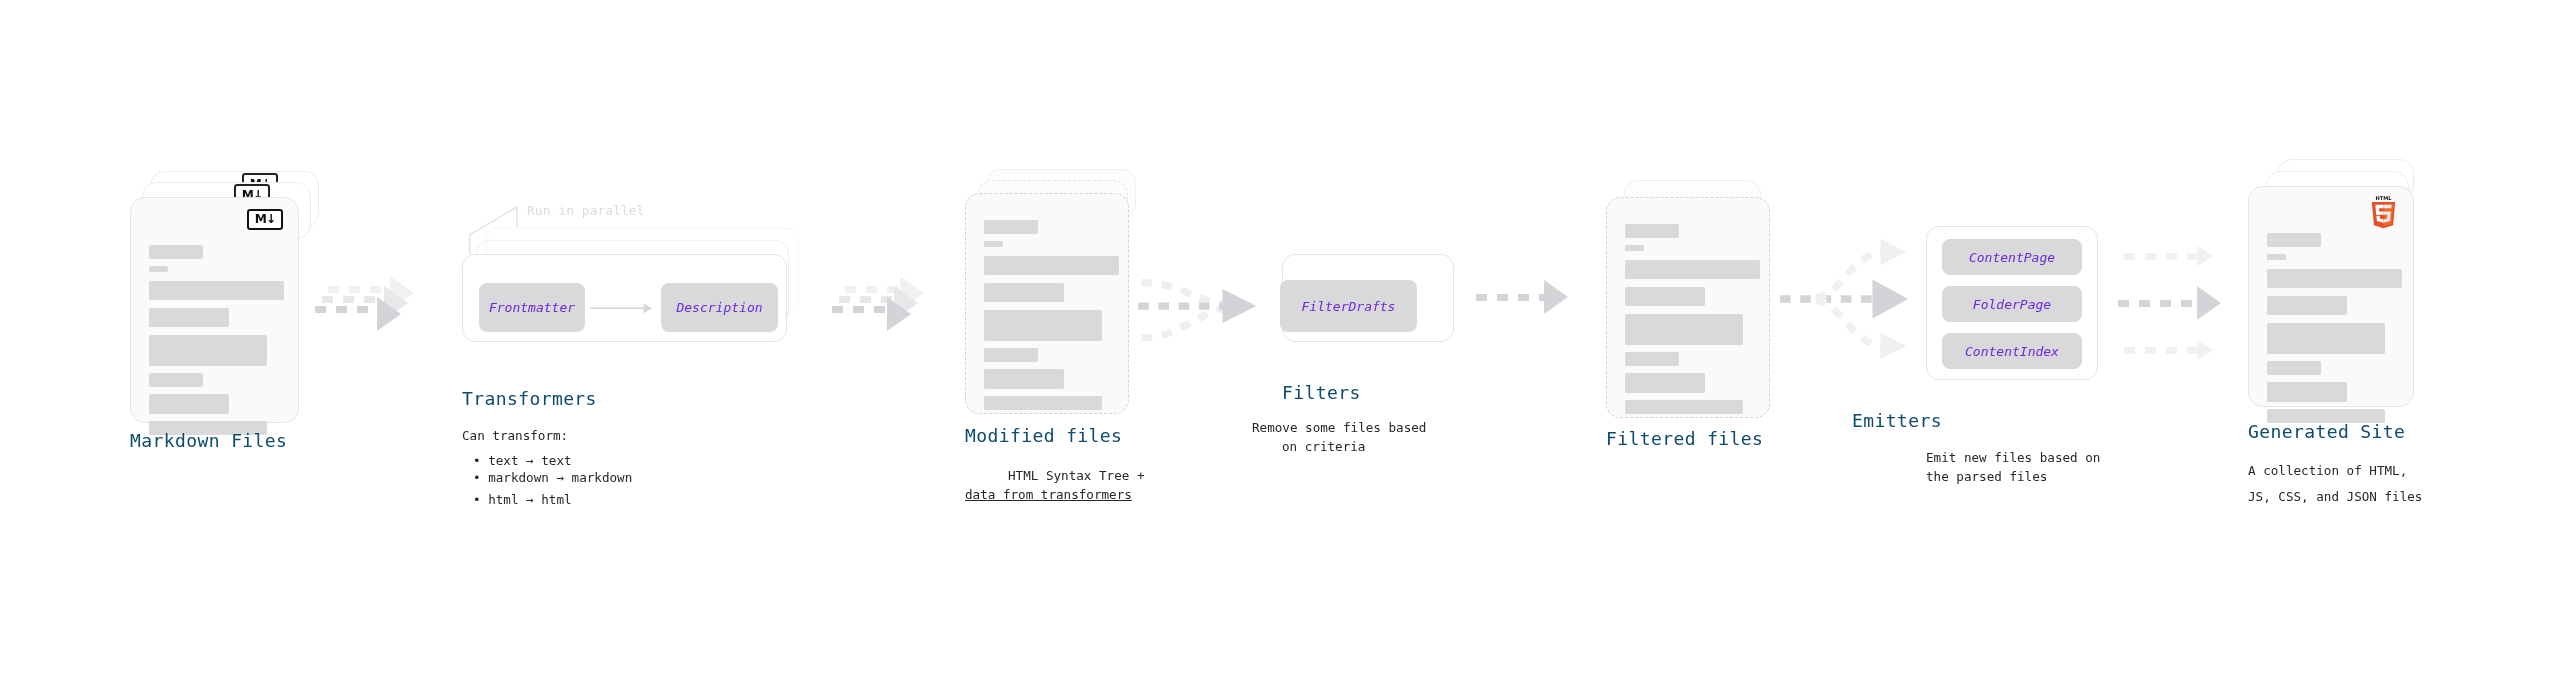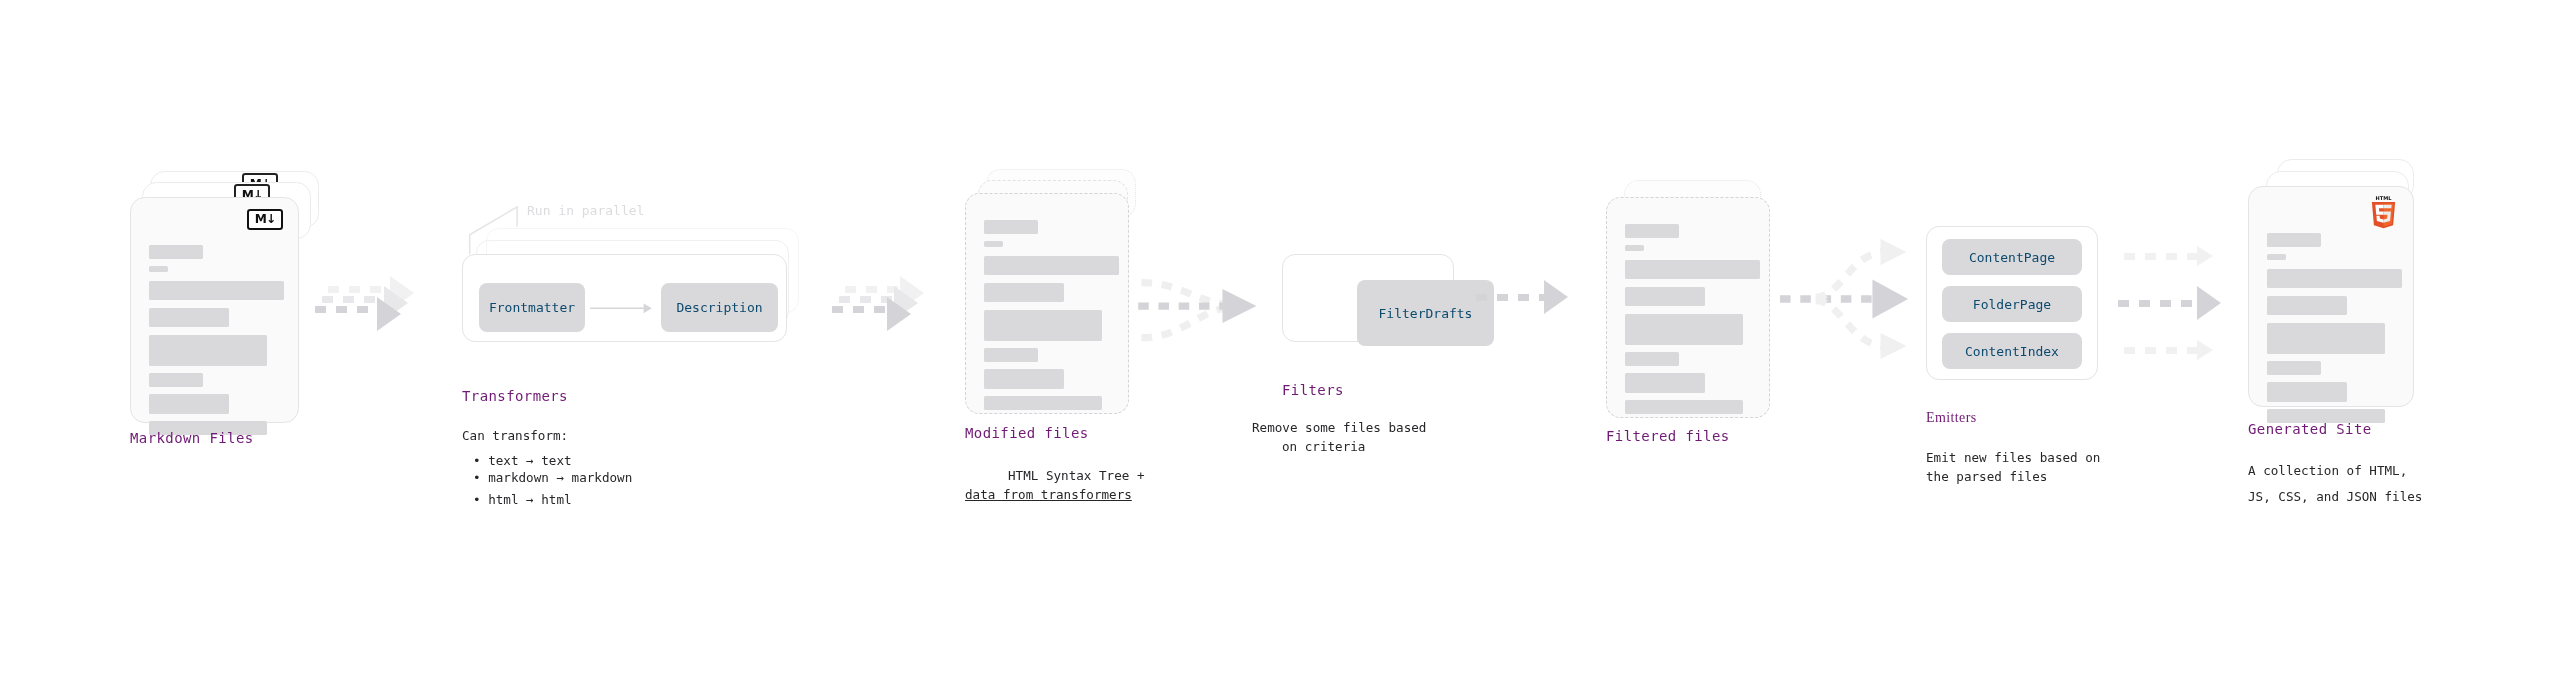--- a/index.html
+++ b/index.html
@@ -28,24 +28,24 @@
     position:absolute;border-radius:14.6px;box-sizing:border-box;
     background:#ffffff;
   }
   .ghost.solid{border:1.6px solid #ececee;}
   .ghost.dashed{border:1.6px dashed #e2e2e5;background:#fcfcfc;}
   .ghost.dotted{border:1.6px dotted #e6e6e9;background:#fdfdfd;}
 
   
   .title{
     position:absolute;
-    font-size:14px;
+    font-size:18px;
     font-weight:400;
     letter-spacing:0.4px;
-    color:#701a75;
+    color:#0c4a6e;
     white-space:nowrap;
   }
   .sub{
     position:absolute;
     font-size:12.6px;
     line-height:18px;
     color:#27272a;
     white-space:pre;
   }
   .sub.list{line-height:18.7px;}
@@ -54,21 +54,21 @@
   .panel{
     position:absolute;box-sizing:border-box;
     border:1.6px solid #e4e4e7;border-radius:13px;background:#ffffff;
   }
   .panel.ghost2{border-color:#f0f0f1;background:transparent;}
   .panel.ghost3{border-color:#f6f6f7;background:transparent;}
   .pill{
     position:absolute;box-sizing:border-box;
     background:#d9d9dc;border-radius:8.1px;
     display:flex;align-items:center;justify-content:center;
-    font-size:13px;color:#0c4a6e;white-space:nowrap;
+    font-size:13px;color:#6d28d9;white-space:nowrap;font-style:italic;
   }
   .pill.g2{background:#ececee;}
   .pill.g3{background:#f4f4f5;}
 
   
   .dash{
     position:absolute;height:7.3px;border-radius:0.8px;
     background-image:linear-gradient(to right,#d4d4d8 0 11.4px,transparent 11.4px 21px);
     background-size:21px 7.3px;background-repeat:repeat-x;
   }
@@ -196,21 +196,21 @@
   <div class="sub" style="left:965px;top:486px;text-decoration:underline;">data from transformers</div>
 
   <svg class="curve" style="left:1138px;top:268px;width:130px;height:81px;" viewBox="0 0 160 100">
     <path d="M4 18 C50 18 70 40 104 44" fill="none" stroke="#efeff0" stroke-width="9" stroke-dasharray="13 12" stroke-linecap="butt"></path>
     <path d="M4 86 C50 86 70 58 104 50" fill="none" stroke="#efeff0" stroke-width="9" stroke-dasharray="13 12" stroke-linecap="butt"></path>
     <path d="M0 47 H106" fill="none" stroke="#d4d4d8" stroke-width="9" stroke-dasharray="13 12" stroke-linecap="butt"></path>
     <path d="M104 26 L146 47 L104 68 Z" fill="#d4d4d8"></path>
   </svg>
 
   <div class="panel" style="left:1282px;top:254px;width:172px;height:88px;"></div>
-  <div class="pill" style="left:1357px;top:280px;width:137px;height:66px;">FilterDrafts</div>
+  <div class="pill" style="left:1280px;top:280px;width:137px;height:52px;">FilterDrafts</div>
   <div class="title" style="left:1282px;top:382px;">Filters</div>
   <div class="sub" style="left:1252px;top:419px;">Remove some files based</div>
   <div class="sub" style="left:1282px;top:438px;">on criteria</div>
 
   <div class="dash" style="left:1476px;top:294px;width:70px;"></div>
   <div class="head" style="left:1544px;top:280px;"></div>
 
   <div class="ghost dotted" style="left:1624px;top:180px;width:137px;height:46px;"></div>
   <div class="doc dashed" style="left:1606px;top:197px;width:164px;height:221px;">
     <div class="bars" style="top:26px;">
@@ -232,21 +232,21 @@
     <path d="M44 78 C74 78 86 26 126 22" fill="none" stroke="#f0f0f1" stroke-width="9" stroke-dasharray="13 12" stroke-linecap="butt"></path>
     <path d="M124 6 L156 22 L124 38 Z" fill="#f0f0f1"></path>
     <path d="M44 82 C74 82 86 134 126 138" fill="none" stroke="#f0f0f1" stroke-width="9" stroke-dasharray="13 12" stroke-linecap="butt"></path>
     <path d="M124 122 L156 138 L124 154 Z" fill="#f0f0f1"></path>
   </svg>
 
   <div class="panel" style="left:1926px;top:226px;width:172px;height:154px;"></div>
   <div class="pill" style="left:1942px;top:239px;width:140px;height:36px;">ContentPage</div>
   <div class="pill" style="left:1942px;top:286px;width:140px;height:36px;">FolderPage</div>
   <div class="pill" style="left:1942px;top:333px;width:140px;height:36px;">ContentIndex</div>
-  <div class="title" style="left:1926px;top:410px;font-family:Liberation Serif, serif;">Emitters</div>
+  <div class="title" style="left:1852px;top:410px;">Emitters</div>
   <div class="sub" style="left:1926px;top:449px;">Emit new files based on</div>
   <div class="sub" style="left:1926px;top:468px;">the parsed files</div>
 
   <div class="dash l3" style="left:2124px;top:253px;width:75px;"></div>
   <div class="head l3 sm" style="left:2197px;top:246px;"></div>
   <div class="dash" style="left:2118px;top:300px;width:81px;"></div>
   <div class="head" style="left:2197px;top:286px;"></div>
   <div class="dash l3" style="left:2124px;top:347px;width:75px;"></div>
   <div class="head l3 sm" style="left:2197px;top:340px;"></div>
 

